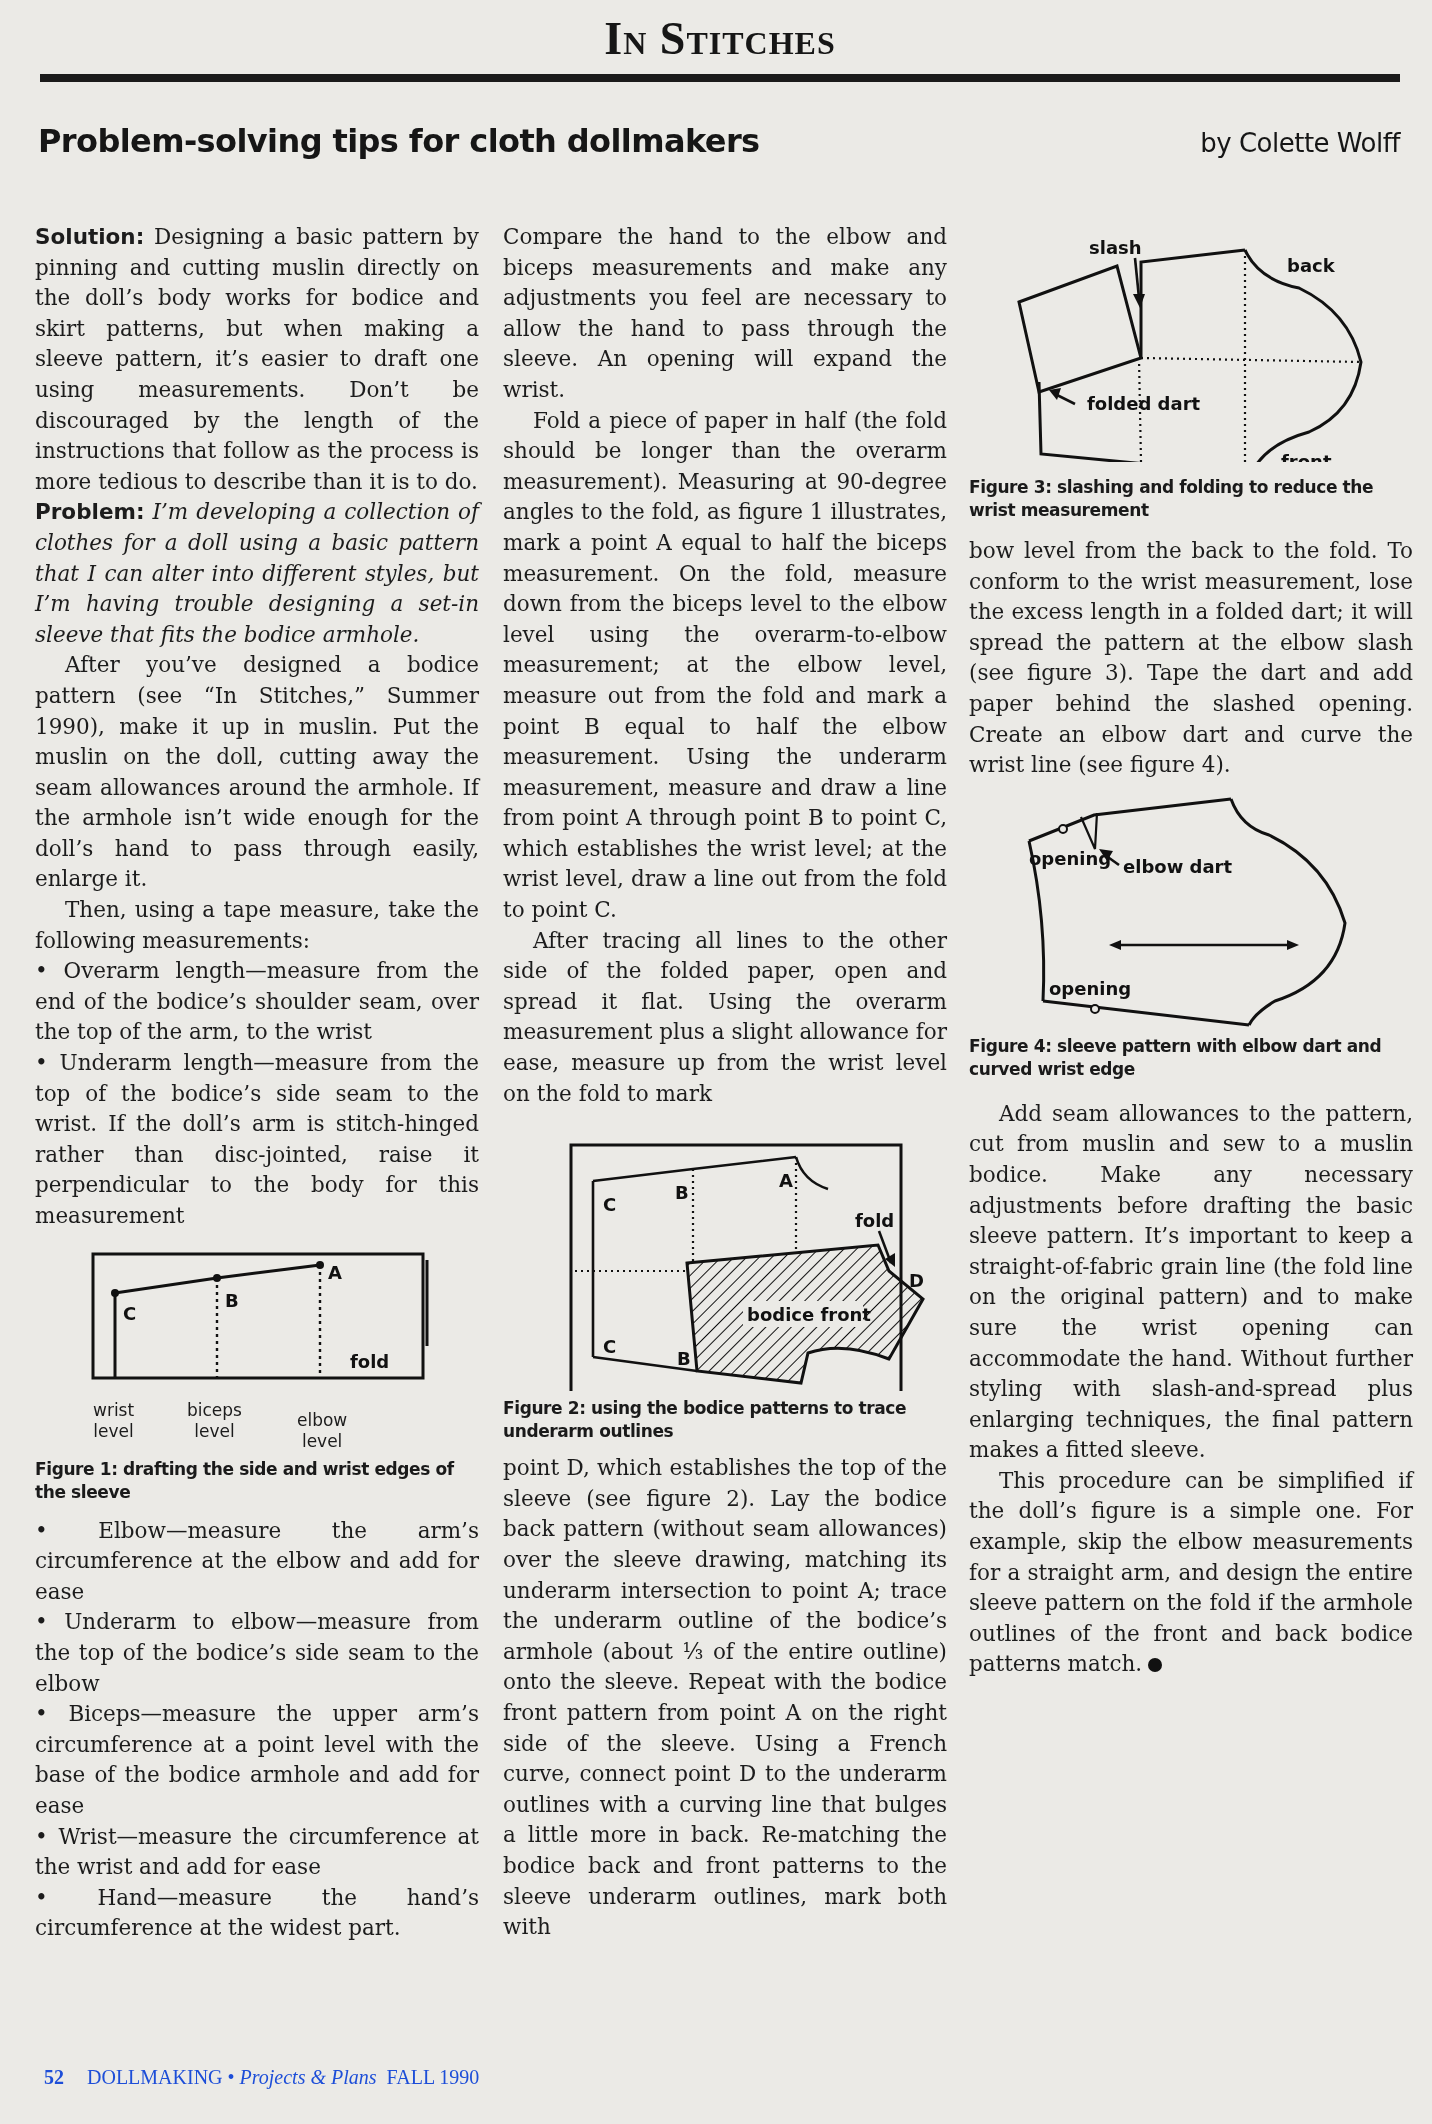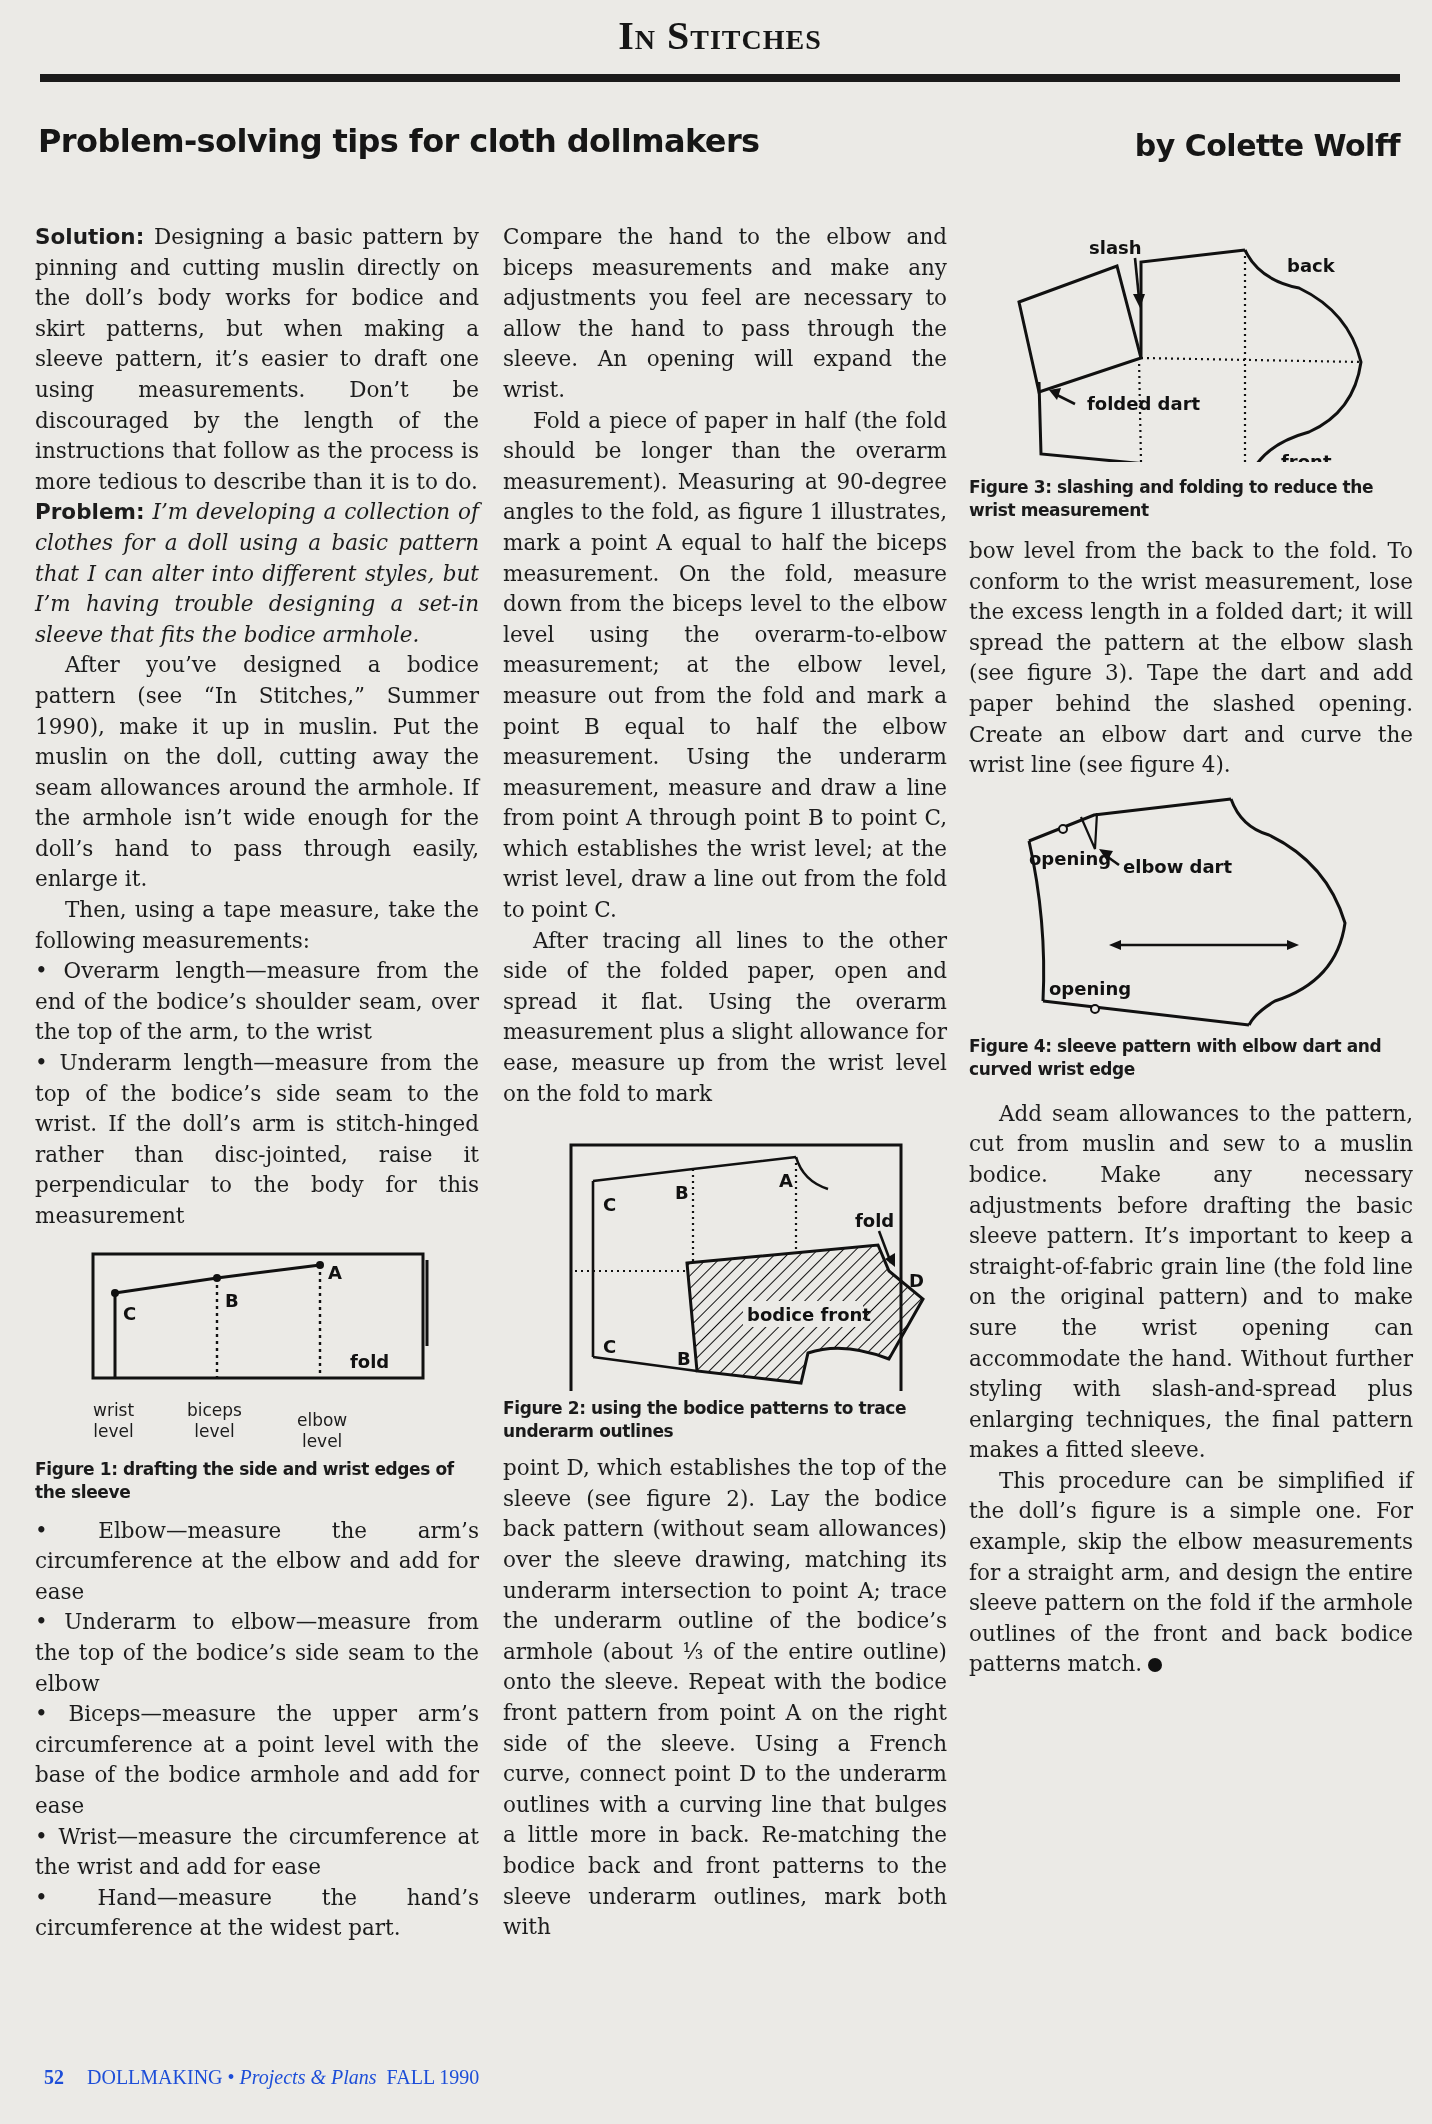--- a/index.html
+++ b/index.html
@@ -8,34 +8,34 @@
     background: #ebeae6;
     color: #1c1c1c;
     font-family: "DejaVu Serif", serif;
   }
   .page-header {
     position: absolute; left: 40px; top: 0; width: 1360px; height: 80px;
     text-align: center;
   }
   .masthead {
     font-family: "Liberation Serif", serif; font-weight: bold;
-    font-size: 40px; letter-spacing: 1px; line-height: 1; padding-top: 16px;
+    font-size: 46px; letter-spacing: 1px; line-height: 1; padding-top: 16px;
     font-variant: small-caps; color: #161616;
   }
   .rule {
     position: absolute; left: 40px; top: 74px; width: 1360px; height: 8px; background: #1b1b1b;
   }
   .headline {
     position: absolute; left: 38px; top: 122px;
     font-family: "DejaVu Sans", sans-serif; font-weight: bold; font-size: 32px;
     letter-spacing: -0.6px; color: #161616;
   }
   .byline {
     position: absolute; right: 32px; top: 128px;
-    font-family: "DejaVu Sans", sans-serif; font-weight: bold; font-size: 30px;
+    font-family: "DejaVu Sans", sans-serif; font-weight: normal; font-size: 26px;
     letter-spacing: -0.5px; color: #161616;
   }
   .col {
     position: absolute; top: 222px; width: 444px;
     font-family: "DejaVu Serif", serif;
     font-size: 21.5px; line-height: 30.6px; text-align: justify;
     hyphens: manual; color: #1c1c1c;
   }
   .col p { margin: 0; }
   .col p.ind { text-indent: 30px; }

